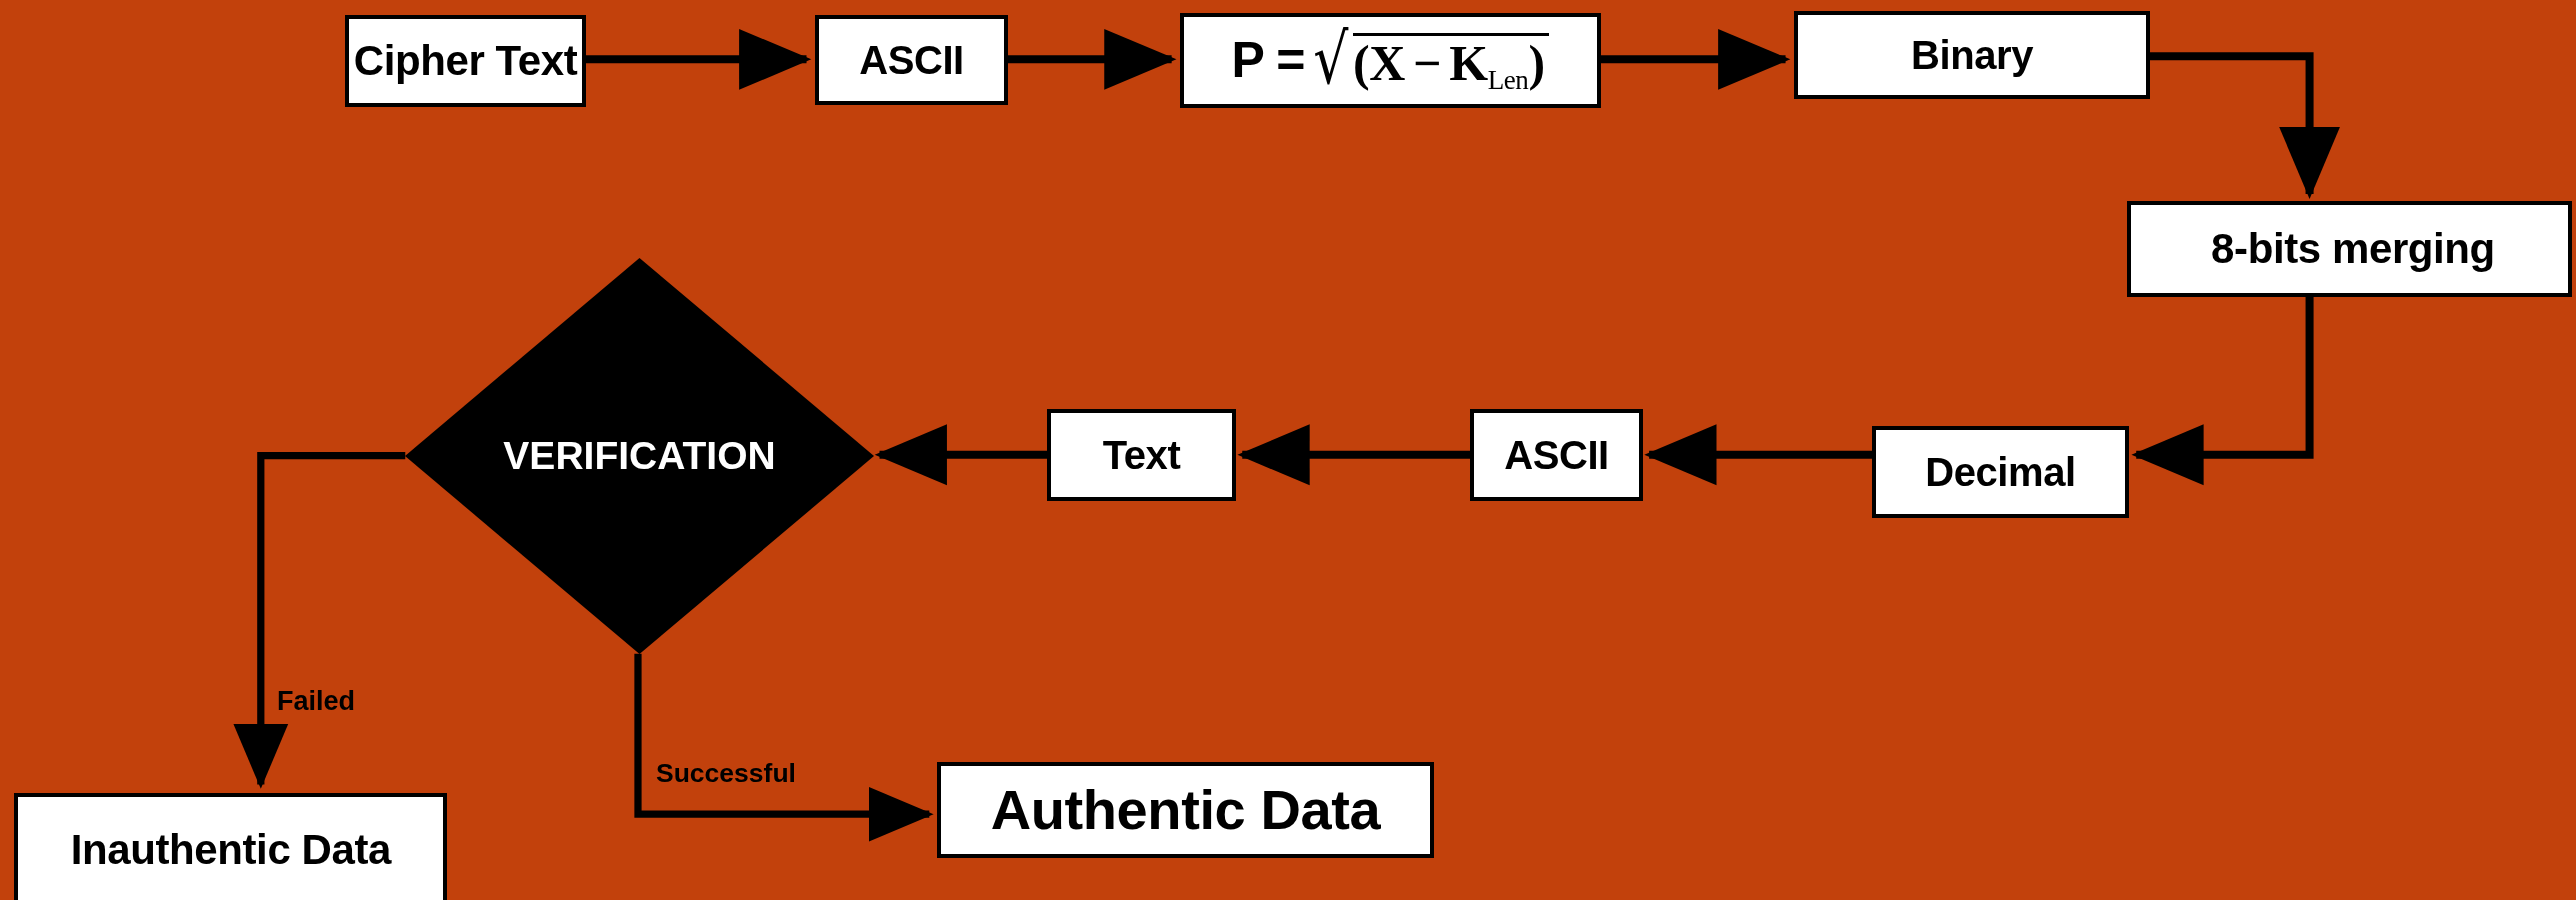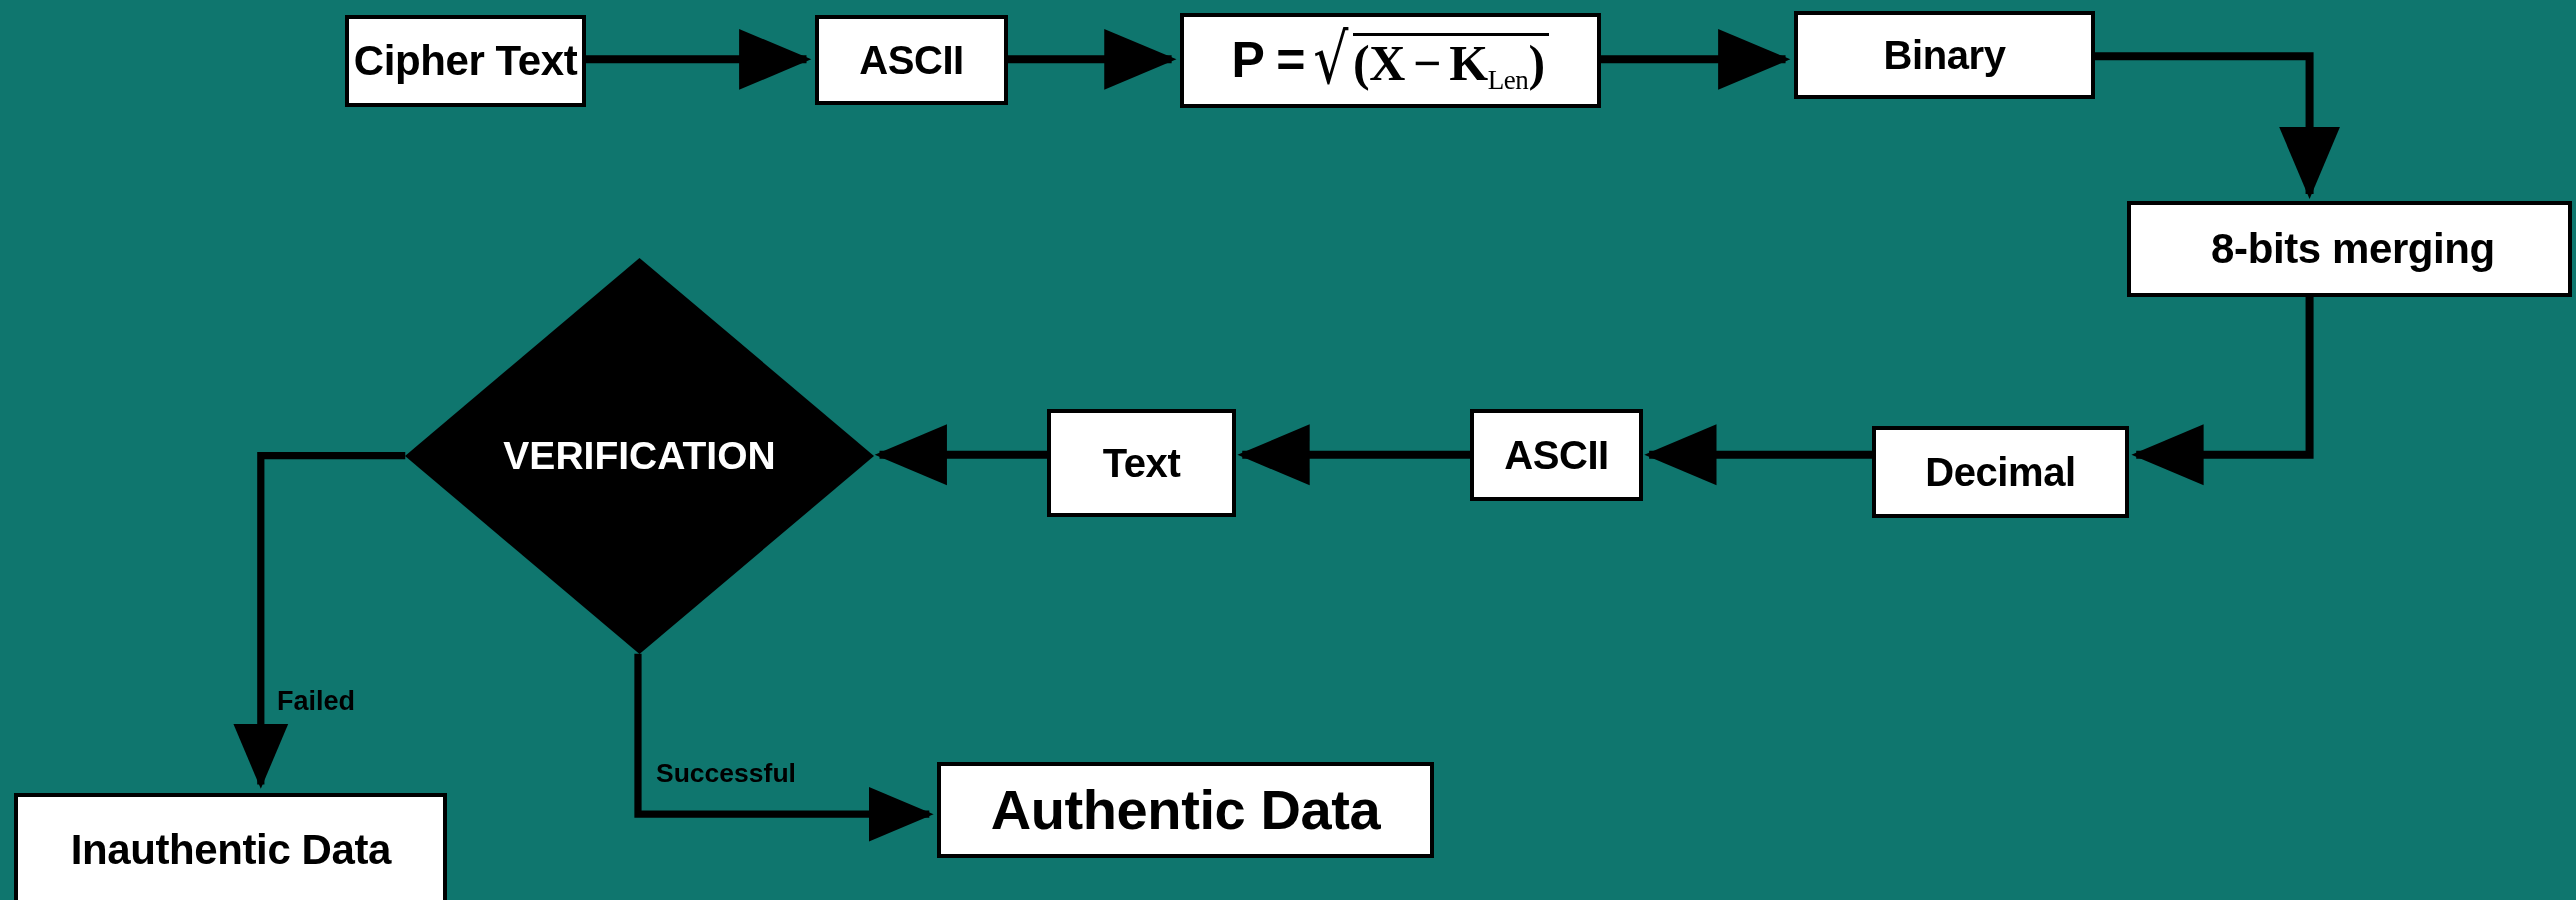--- a/index.html
+++ b/index.html
@@ -4,21 +4,21 @@
 <style>
   html, body {
     margin: 0;
     padding: 0;
     background: #ffffff;
   }
   #canvas {
     position: relative;
     width: 2576px;
     height: 900px;
-    background: #0f766e;
+    background: #c2410c;
     overflow: hidden;
     font-family: "Liberation Sans", sans-serif;
     text-decoration: underline;
   }
   .node {
     position: absolute;
     box-sizing: border-box;
     background: #ffffff;
     border: 4.8px solid #000000;
     display: flex;
@@ -158,37 +158,37 @@
           <span>X</span>
           <span style="padding:0 8px;">−</span>
           <span>K</span>
           <span class="rsub">Len</span>
           <span>)</span>
         </span>
       </span>
     </span>
   </div>
 
-  <div class="node" style="left:1794px; top:11.2px; width:301px; height:88px; font-size:40px;">
+  <div class="node" style="left:1794px; top:11.2px; width:356px; height:88px; font-size:40px;">
     <span>Binary</span>
   </div>
 
   <div class="node" style="left:2127px; top:201px; width:445px; height:96px; font-size:42px;padding-left:7px;">
     <span>8-bits merging</span>
   </div>
 
   <div class="node" style="left:1872px; top:426px; width:257px; height:92px; font-size:40px;">
     <span>Decimal</span>
   </div>
 
   <div class="node" style="left:1470px; top:409px; width:173px; height:92px; font-size:40px;">
     <span>ASCII</span>
   </div>
 
-  <div class="node" style="left:1047px; top:409px; width:189px; height:108px; font-size:40px;">
+  <div class="node" style="left:1047px; top:409px; width:189px; height:92px; font-size:40px;">
     <span>Text</span>
   </div>
 
   <div class="diamond-wrap" style="left:405px; top:258px; width:469px; height:396px;">
     <div class="diamond-shape"></div>
     <div class="diamond-label" style="font-size:39px;">
       <div>VERIFICATION</div>
     </div>
   </div>
 

